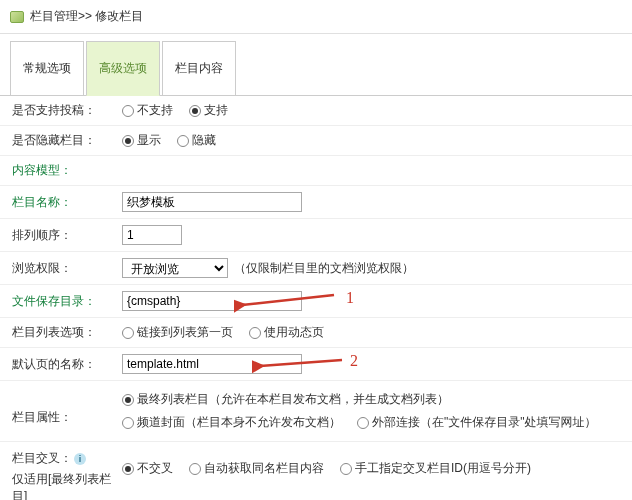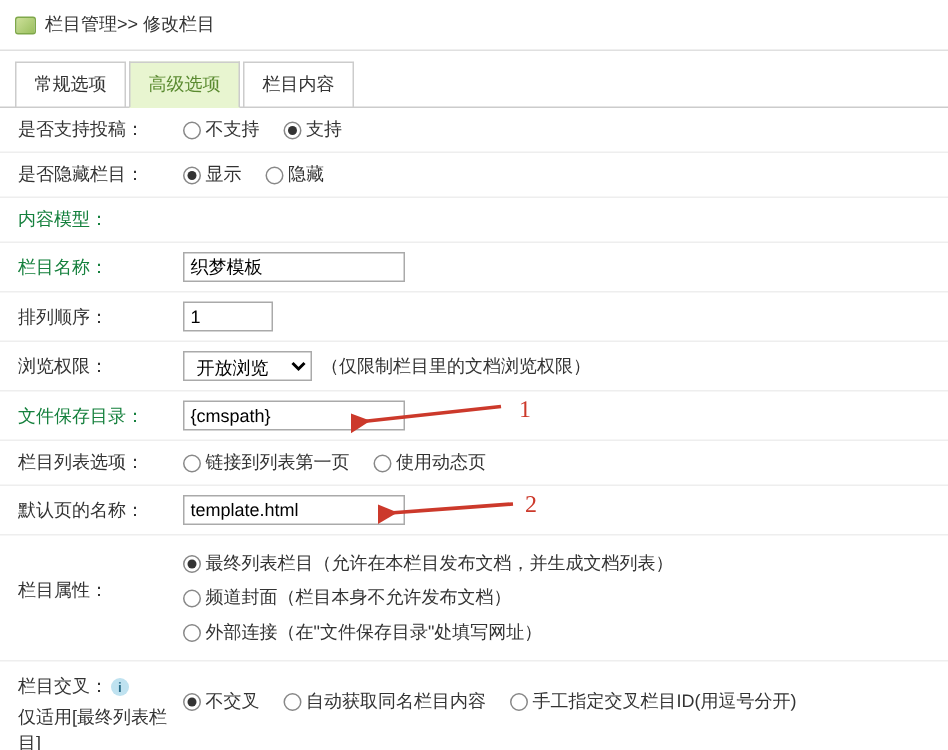--- a/index.html
+++ b/index.html
@@ -26,21 +26,21 @@
     border-radius:2px;
     position:relative;
   }
   .tabs {
     display: flex;
     padding: 6px 10px 0 10px;
     gap: 2px;
     border-bottom: 1px solid #ccc;
   }
   .tab {
-    padding: 6px 12px;
+    padding: 18px 12px;
     border: 1px solid #ccc;
     background: #fff;
     cursor: pointer;
     position: relative;
     bottom: -1px;
   }
   .tab.active {
     background: #e8f5d0;
     border-bottom: 1px solid #e8f5d0;
     color: #5a8a30;
@@ -85,24 +85,24 @@
     background:#333;
     border-radius:50%;
   }
   select, input[type=text] {
     font-size: 12px;
     padding: 2px 4px;
     border: 1px solid #aaa;
     background:#fff;
     height: 20px;
   }
-  input[type=text].w180 { width: 148px; }
+  input[type=text].w180 { width: 180px; }
   input[type=text].w60 { width: 60px; }
   select.w180 { width: 180px; }
-  select.w90 { width: 86px; }
+  select.w90 { width: 106px; }
   .hint { color:#333; }
   .sublabel { vertical-align: top; padding-top: 4px;}
   .info-icon {
     display:inline-block;
     width:12px; height:12px;
     border-radius:50%;
     background:#bfe2f0;
     color:#2a6e8a;
     font-size:9px;
     line-height:12px;
@@ -238,21 +238,21 @@
           </defs>
           <line x1="90" y1="8" x2="8" y2="14" stroke="#cc392b" stroke-width="2.5" marker-end="url(#ah2)"></line>
         </svg>
     </span>
     <span class="annot-num" style="left:228px; top:-2px;">2</span>
   </div>
 </div>
 
 <div class="form-row" style="align-items:flex-start; padding-top:10px; padding-bottom:10px;">
   <div class="label sublabel" style="padding-top:18px;">栏目属性：</div>
-  <div class="controls" style="flex-direction:column; align-items:flex-start; gap:6px;">
+  <div class="controls" style="flex-direction:row; align-items:flex-start; gap:6px;">
     <span class="radio-item">
       <span class="radio-dot checked"></span>
       <span>最终列表栏目（允许在本栏目发布文档，并生成文档列表）</span>
     </span>
     <span class="radio-item">
       <span class="radio-dot"></span>
       <span>频道封面（栏目本身不允许发布文档）</span>
     </span>
     <span class="radio-item">
       <span class="radio-dot"></span>

